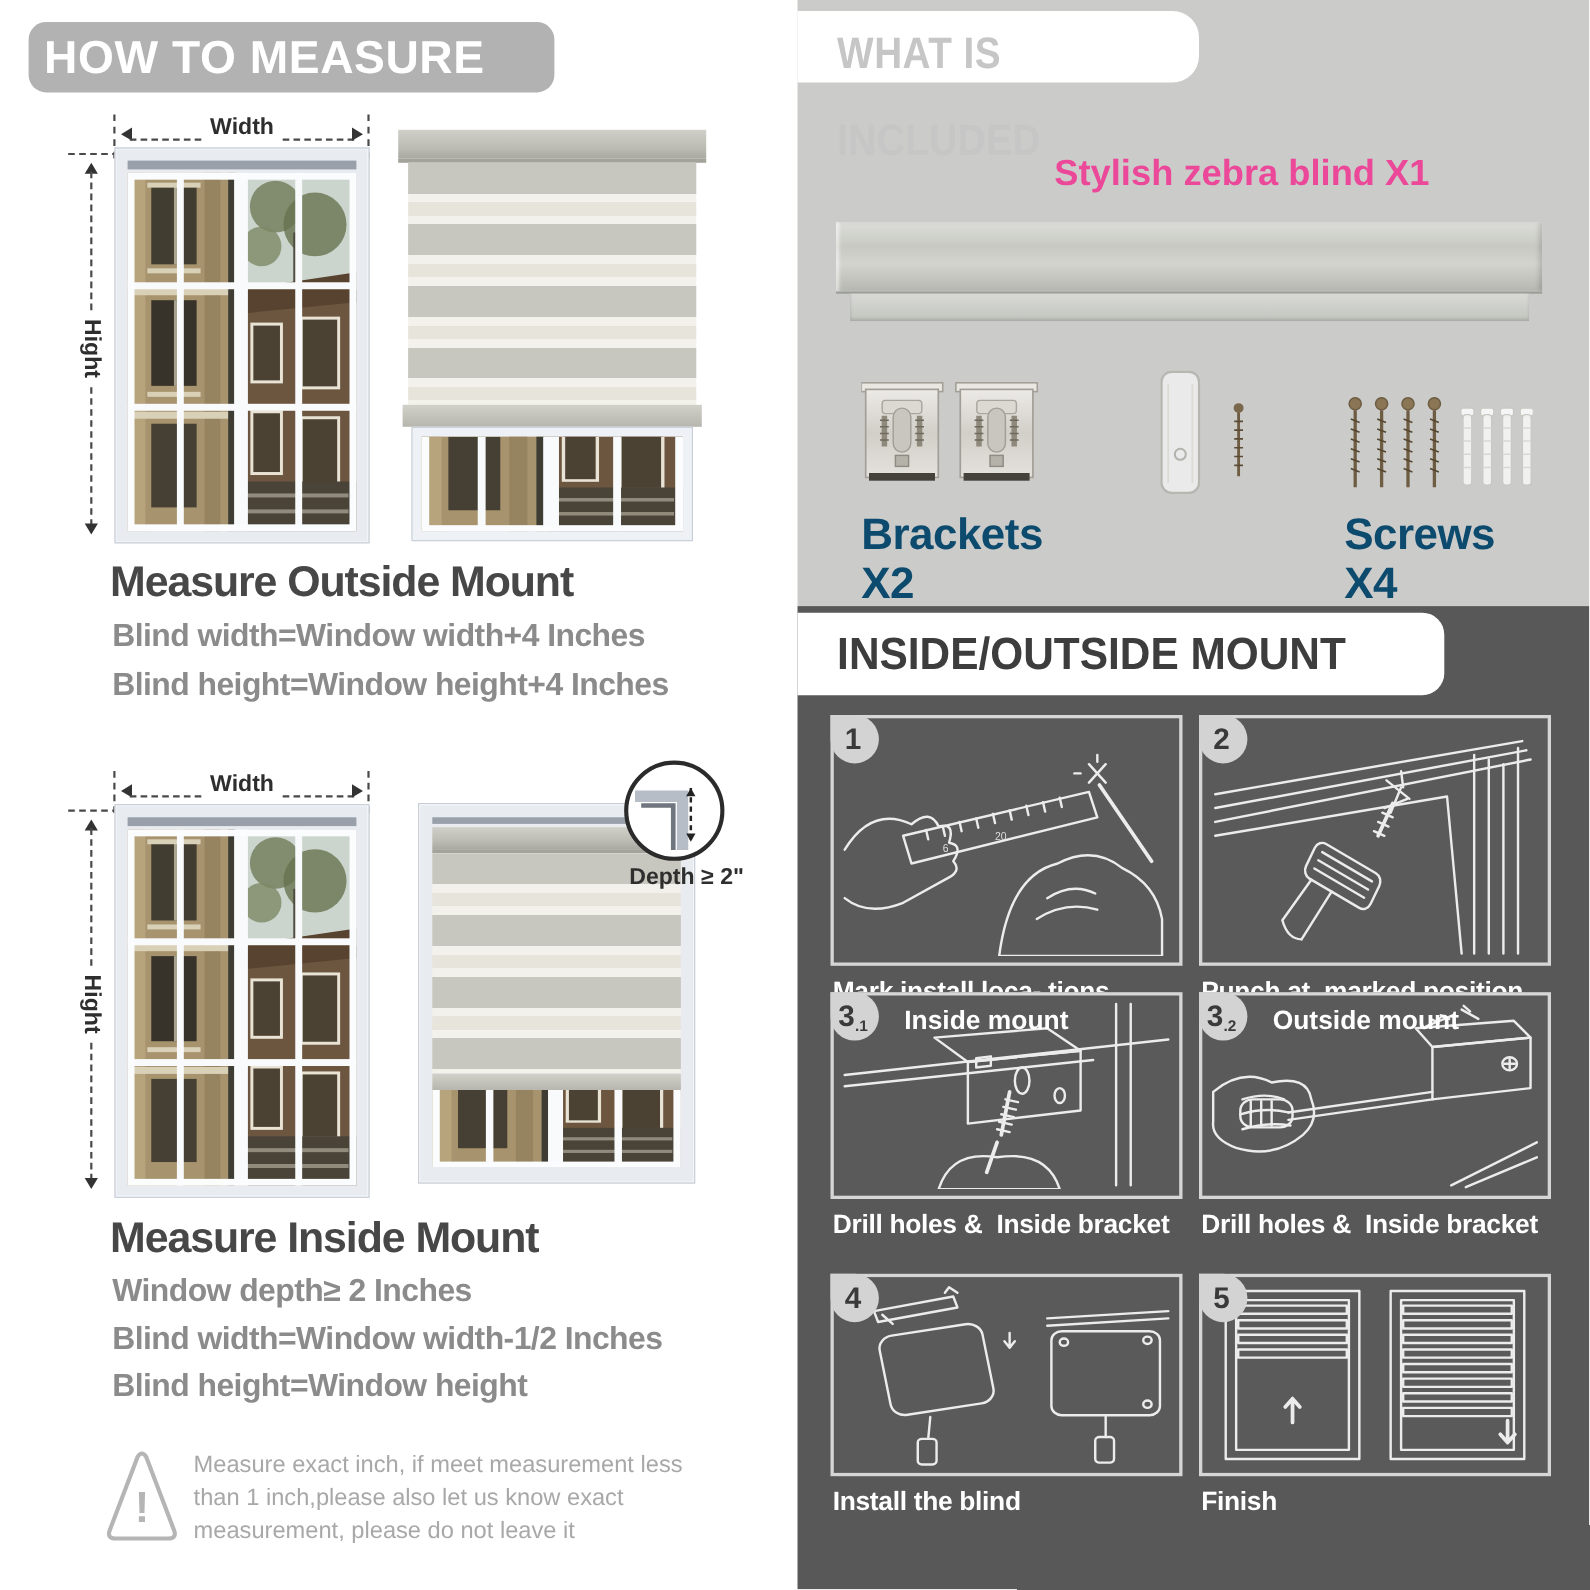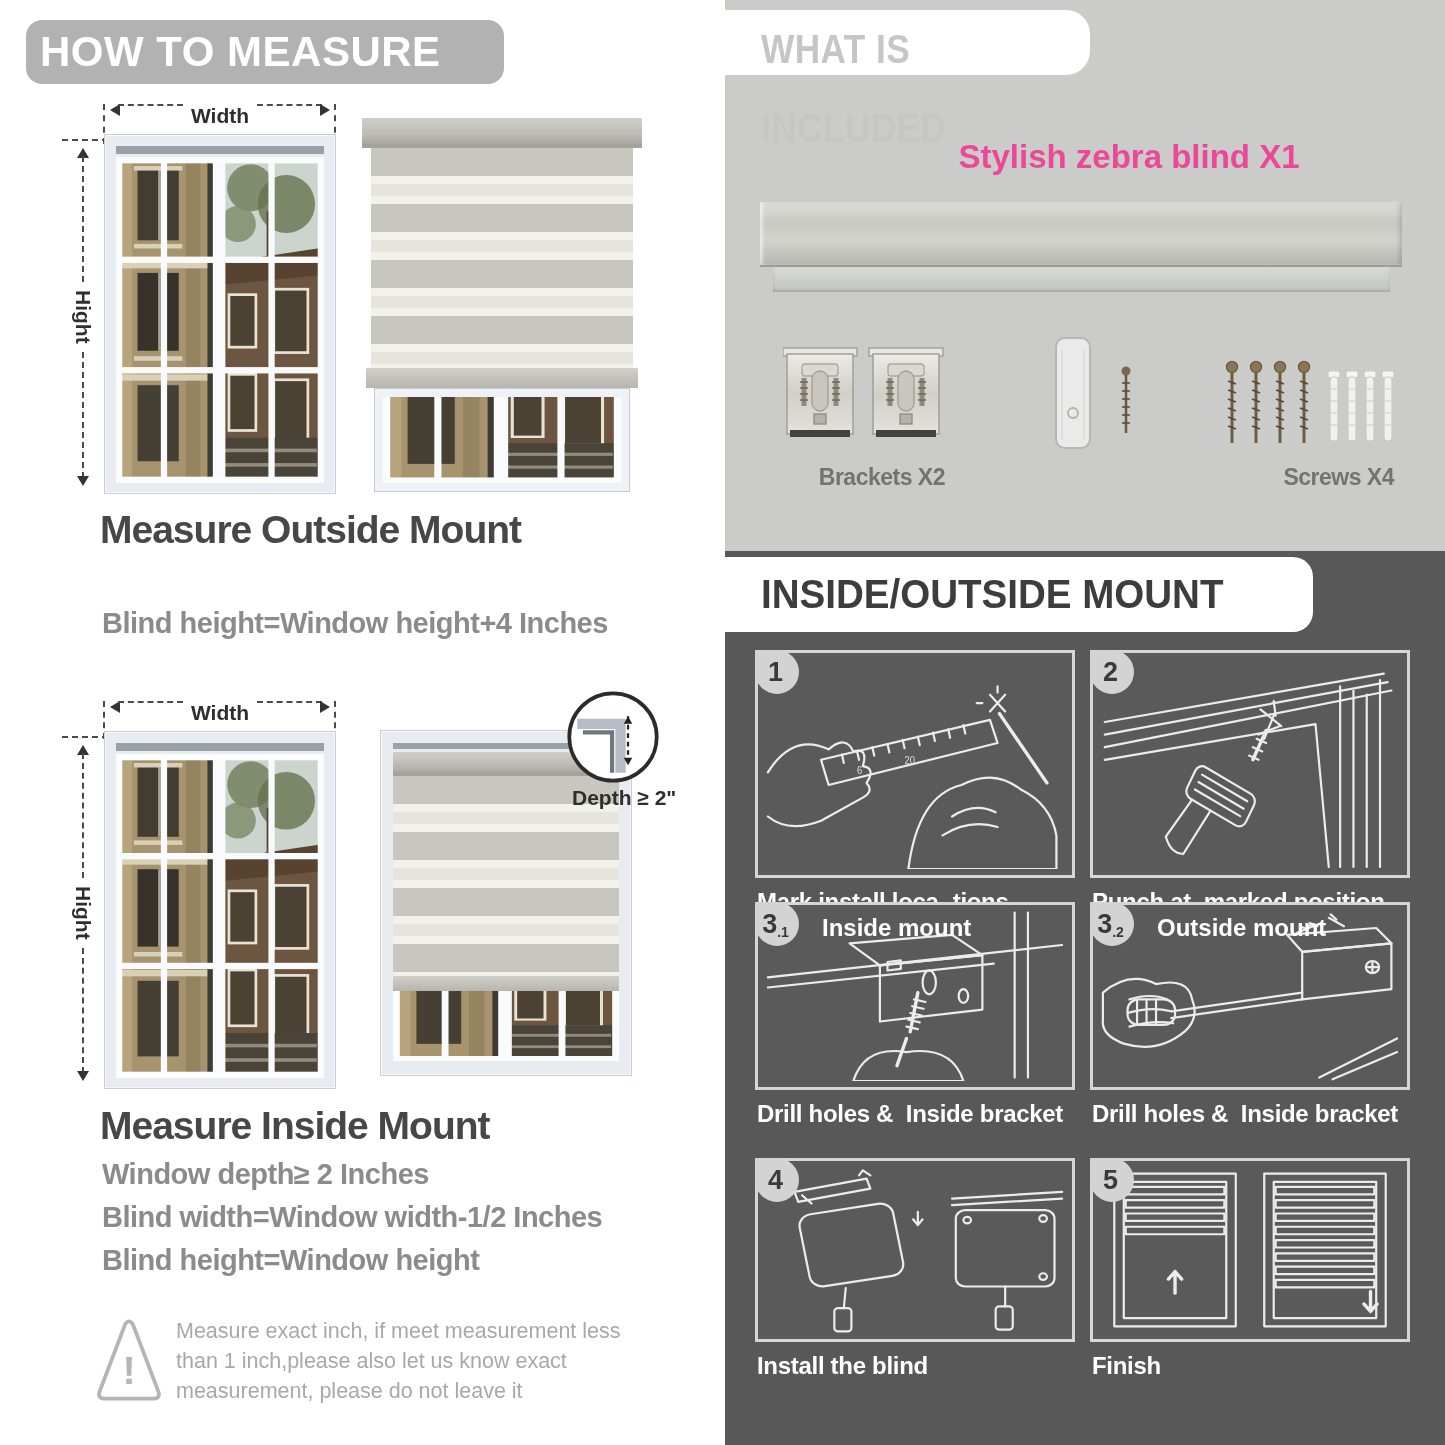--- a/index.html
+++ b/index.html
@@ -17,21 +17,21 @@
   .mount-header{left:725px;top:557px;width:588px;height:75px;background:#ffffff;border-radius:0 20px 20px 0;
           line-height:75px;padding-left:36px;box-sizing:border-box;font-size:41px;font-weight:bold;color:#3d3d3d;}
   .mount-header span{display:inline-block;transform:scaleX(.94);transform-origin:left center;}
 
   
   .h2l{font-size:39px;font-weight:bold;color:#474747;letter-spacing:-1px;}
   .pl{font-size:29px;font-weight:bold;color:#8b8b8b;letter-spacing:-.5px;}
   .warn-text{font-size:21.5px;font-weight:normal;color:#a8a8a8;line-height:30px;width:462px;}
 
   
-  .h-arrow{display:flex;align-items:flex-start;}
+  .h-arrow{display:flex;align-items:flex-end;}
   .h-arrow .dash{flex:1;border-top:2px dashed #4a4a4a;height:0;}
   .ahl{width:0;height:0;border:6px solid transparent;border-right:10px solid #333;margin-right:-2px;}
   .ahr{width:0;height:0;border:6px solid transparent;border-left:10px solid #333;margin-left:-2px;}
   .h-arrow .lbl{margin:0 8px;font-weight:bold;font-size:21px;color:#2e2e2e;}
   .v-arrow{display:flex;flex-direction:column;align-items:center;width:22px;}
   .v-arrow .dash{flex:1;border-left:2px dashed #4a4a4a;width:0;}
   .ahu{width:0;height:0;border:6px solid transparent;border-bottom:10px solid #333;margin-bottom:-2px;}
   .ahd{width:0;height:0;border:6px solid transparent;border-top:10px solid #333;margin-top:-2px;}
   .v-arrow .lbl{writing-mode:vertical-rl;text-orientation:sideways;margin:8px 0;font-weight:bold;font-size:21px;color:#2e2e2e;}
   .tick-h{border-top:2px dashed #4a4a4a;height:0;}
@@ -53,21 +53,21 @@
   .sliver-frame{background:#eef1f5;border:1px solid #c7ced8;padding:8px;box-sizing:border-box;}
 
   
   .inc-panel{left:725px;top:0;width:720px;height:551px;background:#cbcbca;}
   .product-label{left:725px;top:138px;width:720px;text-align:center;font-size:33px;font-weight:bold;color:#ec4899;padding-left:44px;}
   .rail-top{left:760px;top:202px;width:642px;height:63px;
       background:linear-gradient(180deg,#dddED9 0%,#c7c9c2 35%,#d3d4ce 60%,#b5b7b0 100%);
       border-bottom:2px solid #9b9d96;box-shadow:inset 3px 0 3px rgba(255,255,255,.55),inset -3px 0 4px rgba(0,0,0,.14);}
   .rail-bot{left:773px;top:267px;width:617px;height:25px;
       background:linear-gradient(180deg,#d9dAd5 0%,#c2c4be 100%);box-shadow:inset 0 -2px 3px rgba(0,0,0,.14);}
-  .item-label{font-size:23px;font-weight:bold;color:#737373;text-align:right;letter-spacing:-.5px;}
+  .item-label{font-size:40px;font-weight:bold;color:#0c4a6e;text-align:left;letter-spacing:-.5px;}
 
   
   .mount-panel{left:725px;top:551px;width:720px;height:894px;background:#585858;}
   .step{position:absolute;width:320px;}
   .panel{position:relative;border:3px solid #d6d6d6;background:#5a5a5a;box-sizing:border-box;}
   .badge{position:absolute;top:-3px;left:-3px;min-width:44px;height:44px;background:#d3d3d3;
          border-radius:0 50% 50% 50%;display:flex;align-items:center;justify-content:center;
          padding:0 9px 0 6px;box-sizing:border-box;z-index:3;}
   .badge .num{font-size:27px;font-weight:bold;color:#3a3a3a;}
   .badge .sub{font-size:14px;font-weight:bold;color:#3a3a3a;align-self:flex-end;margin-bottom:6px;}
@@ -169,20 +169,21 @@
     <div class="cassette" style="width:280px;height:30px;"></div>
     <div class="stripes" style="width:262px;height:220px;margin:0 auto;"></div>
     <div class="rail" style="width:272px;height:20px;margin:0 auto;"></div>
     <div class="sliver-frame" style="width:256px;height:104px;margin:0 auto;">
       <svg class="glass" viewBox="0 252 232 108" preserveAspectRatio="none" style="height:86px;">
           <use href="#winphoto"></use>
         </svg>
     </div>
   </div>
   <div class="abs h2l" style="left:100px;top:508px;">Measure Outside Mount</div>
+  <div class="abs pl" style="left:102px;top:562px;">Blind width=Window width+4 Inches</div>
   <div class="abs pl" style="left:102px;top:607px;">Blind height=Window height+4 Inches</div>
 
   <div class="abs h-arrow" style="left:104px;top:701px;width:232px;">
     <span class="ahl"></span>
     <span class="dash"></span>
     <span class="lbl">Width</span>
     <span class="dash"></span>
     <span class="ahr"></span>
   </div>
   <div class="abs tick-v" style="left:103px;top:701px;height:38px;"></div>

